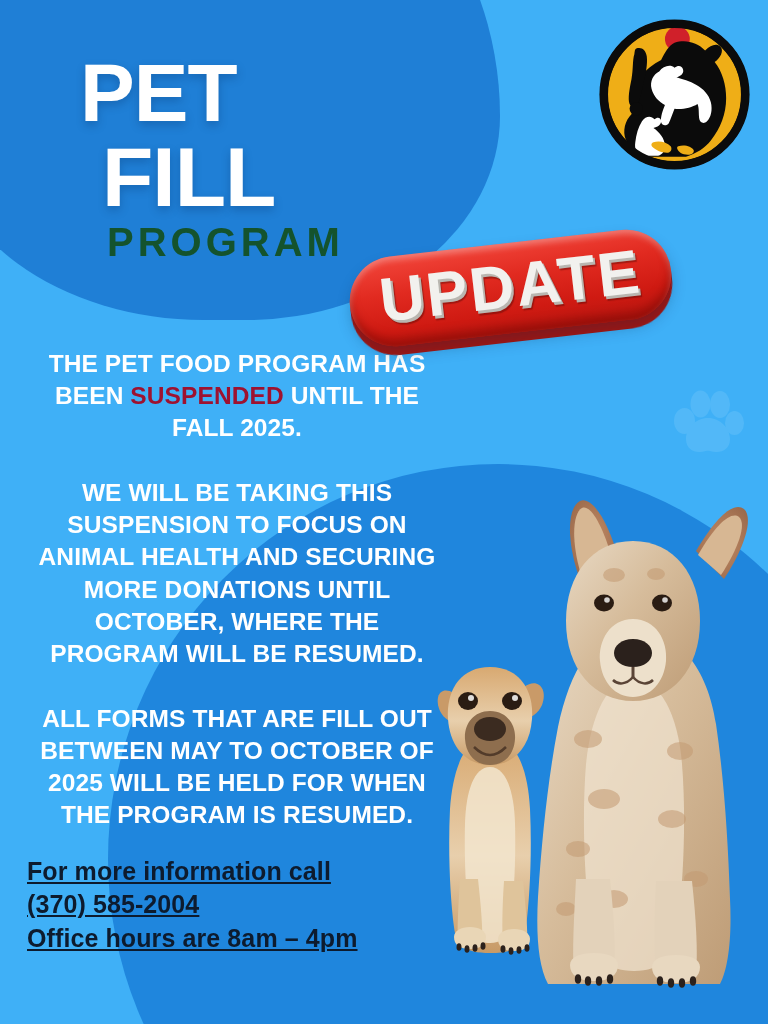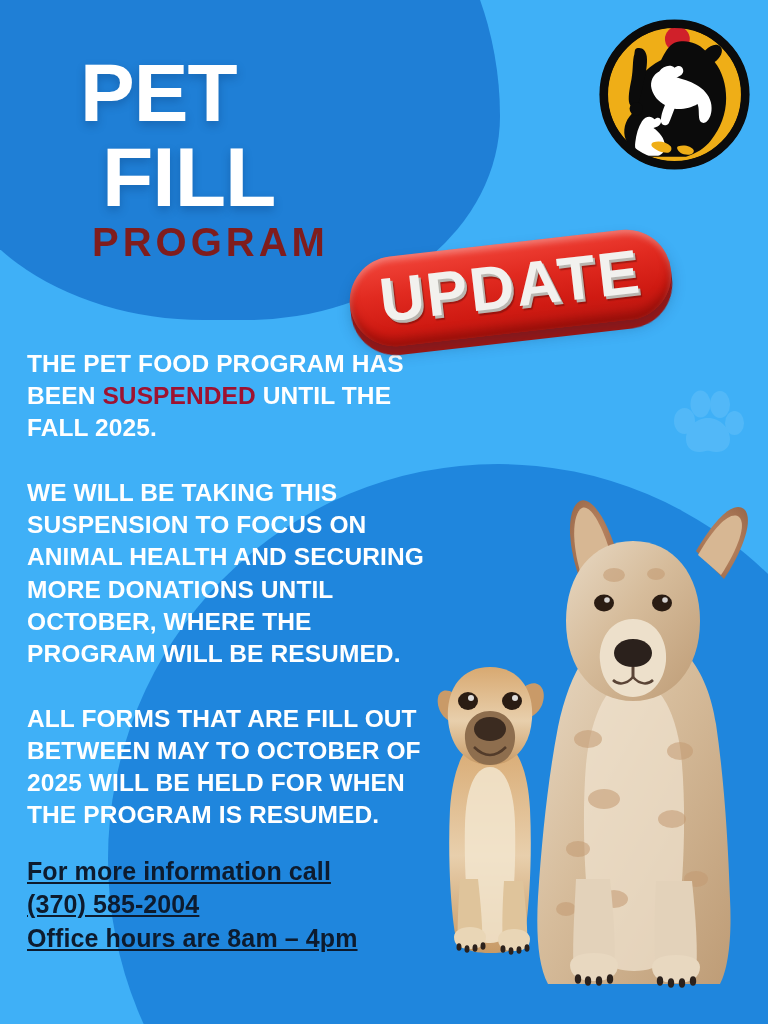--- a/index.html
+++ b/index.html
@@ -72,26 +72,26 @@
   .title-line{
     color:#ffffff;
     font-weight:800;
     font-size:82px;
     line-height:0.95;
     letter-spacing:-1px;
     text-shadow:0 4px 10px rgba(0,40,90,.28);
   }
   .title-line.l2{ font-size:84px; margin-top:6px; margin-left:22px; }
   .subtitle{
-    color:#7f1d1d;
+    color:#14532d;
     font-weight:600;
     font-size:40px;
     letter-spacing:4px;
     margin-top:2px;
-    margin-left:12px;
+    margin-left:27px;
   }
 
   
   .badge{
     position:absolute;
     left:349px; top:243px;
     width:323px; height:90px;
     transform:rotate(-6.5deg);
     z-index:7;
   }
@@ -128,20 +128,21 @@
     width:420px;
     z-index:5;
   }
   .para{
     color:#ffffff;
     font-weight:800;
     font-size:24.5px;
     line-height:1.31;
     letter-spacing:.1px;
     margin-bottom:33px;
+    text-align:center;
   }
   .para:last-child{ margin-bottom:12px; }
   .hl{ color:#9E1230; }
 
   
   .contact{
     position:absolute;
     left:27px; top:855px;
     z-index:5;
     color:#0D1B2E;

